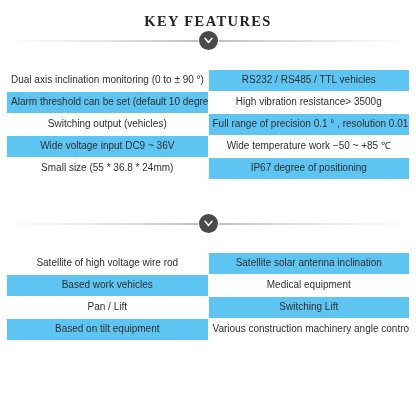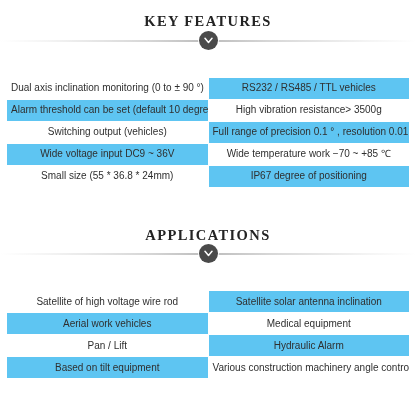--- a/index.html
+++ b/index.html
@@ -68,21 +68,21 @@
     display: flex;
     align-items: center;
     justify-content: center;
     box-shadow: 0 0 0 1px rgba(255,255,255,0.9);
   }
   .divider-badge svg { display: block; }
 
   
   .spec-table {
     width: 404px;
-    margin: 12px auto;
+    margin: 4px auto;
     border-collapse: collapse;
     table-layout: fixed;
     border: 1px solid #dcdcdc;
   }
   .spec-table td {
     width: 50%;
     height: 21px;
     padding: 0 4px;
     text-align: center;
     vertical-align: middle;
@@ -135,35 +135,34 @@
         <tr>
           <td class="cell-blue">Alarm threshold can be set (default 10 degrees)</td>
           <td class="cell-white">High vibration resistance&gt; 3500g</td>
         </tr>
         <tr>
           <td class="cell-white">Switching output (vehicles)</td>
           <td class="cell-blue">Full range of precision 0.1 ° , resolution 0.01 °</td>
         </tr>
         <tr>
           <td class="cell-blue">Wide voltage input DC9 ~ 36V</td>
-          <td class="cell-white">Wide temperature work −70 ~ +85 ℃</td>
+          <td class="cell-white">Wide temperature work −50 ~ +85 ℃</td>
         </tr>
         <tr>
           <td class="cell-white">Small size (55 * 36.8 * 24mm)</td>
           <td class="cell-blue">IP67 degree of positioning</td>
         </tr>
       </tbody>
     </table>
   </div>
 
   <div class="gap-between-sections"></div>
 
   <div class="section">
 
-    <div class="section-title">APPLICATIONS</div>
 
     <div class="divider-wrap">
       <div class="divider-line"></div>
       <div class="divider-badge">
         <span>
           <svg width="9" height="7" viewBox="0 0 9 7">
             <path d="M1 1.3 L4.5 5.4 L8 1.3" stroke="#ffffff" stroke-width="1.5" fill="none" stroke-linecap="round" stroke-linejoin="round"></path>
           </svg>
         </span>
       </div>
@@ -171,26 +170,26 @@
 
     <div class="gap-after-divider"></div>
 
     <table class="spec-table">
       <tbody>
         <tr>
           <td class="cell-white">Satellite of high voltage wire rod</td>
           <td class="cell-blue">Satellite solar antenna inclination</td>
         </tr>
         <tr>
-          <td class="cell-blue">Aerial work vehicles</td>
+          <td class="cell-blue">Based work vehicles</td>
           <td class="cell-white">Medical equipment</td>
         </tr>
         <tr>
           <td class="cell-white">Pan / Lift</td>
-          <td class="cell-blue">Hydraulic Alarm</td>
+          <td class="cell-blue">Switching Lift</td>
         </tr>
         <tr>
           <td class="cell-blue">Based on tilt equipment</td>
           <td class="cell-white">Various construction machinery angle control</td>
         </tr>
       </tbody>
     </table>
   </div>
 
   <div class="gap-bottom"></div>

